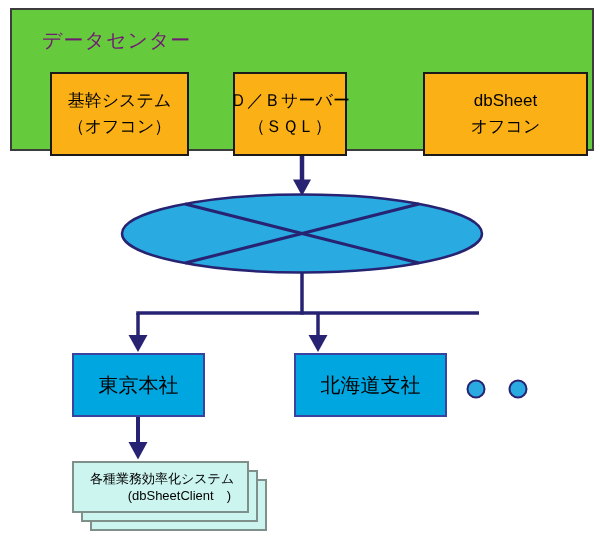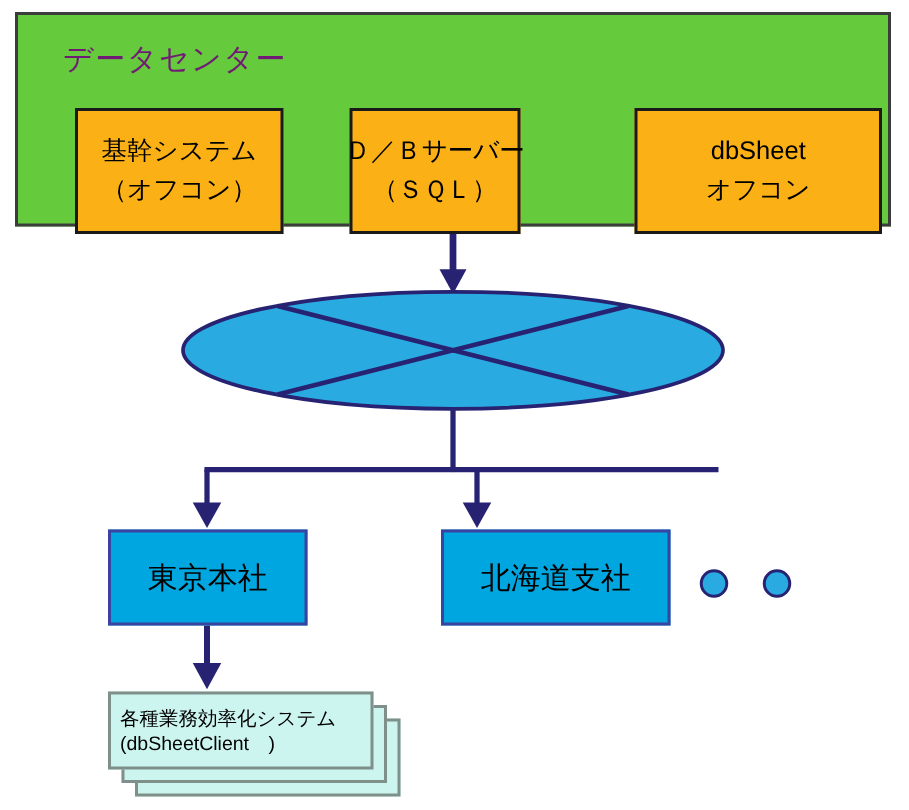--- a/index.html
+++ b/index.html
@@ -46,21 +46,21 @@
   
   .stack-layer{
     position:absolute;box-sizing:border-box;width:177px;height:52px;
     background:var(--pale-cyan-fill,#ccf5f0);border:2px solid var(--stack-border,#7e9089);
   }
   .stack-back{left:90px;top:479px;}
   .stack-mid{left:81px;top:470px;}
   .stack-front{
     left:72px;top:461px;
     display:flex;flex-direction:column;justify-content:center;
-    padding:2px 6px;color:#000000;font-size:13px;line-height:17px;white-space:nowrap;
+    padding:2px 16px;color:#000000;font-size:13px;line-height:17px;white-space:nowrap;text-align:right;
   }
 </style>
 </head>
 <body>
 
 <div class="stage">
 
   <svg class="connectors" viewBox="0 0 606 540">
 
     <g>

